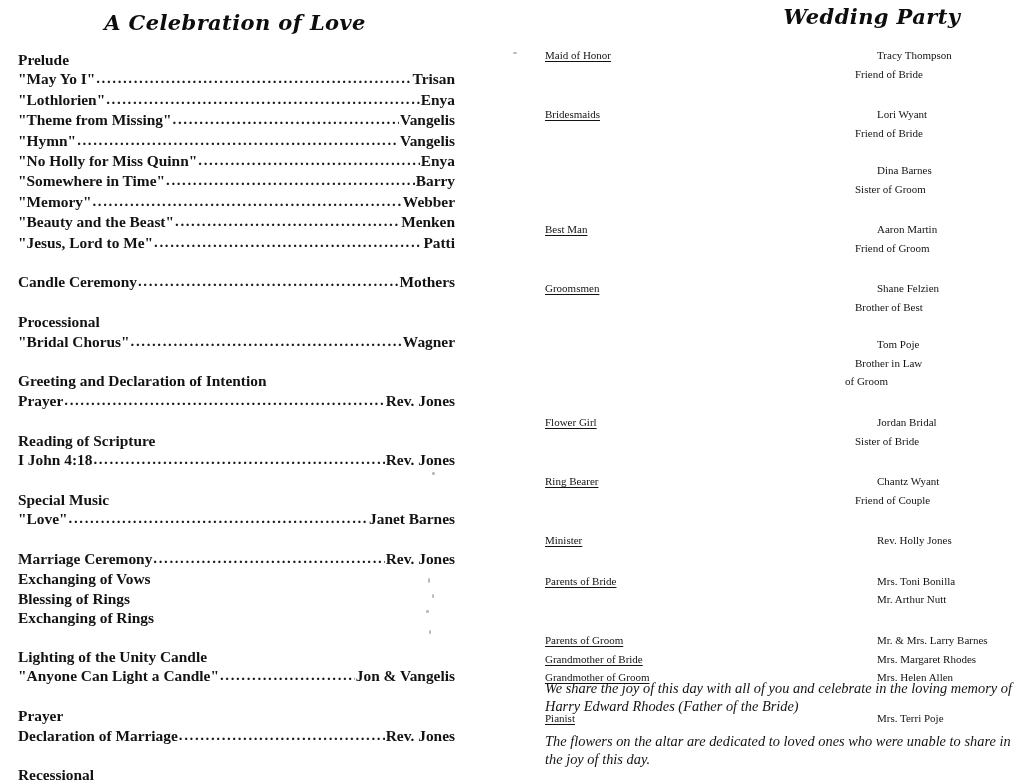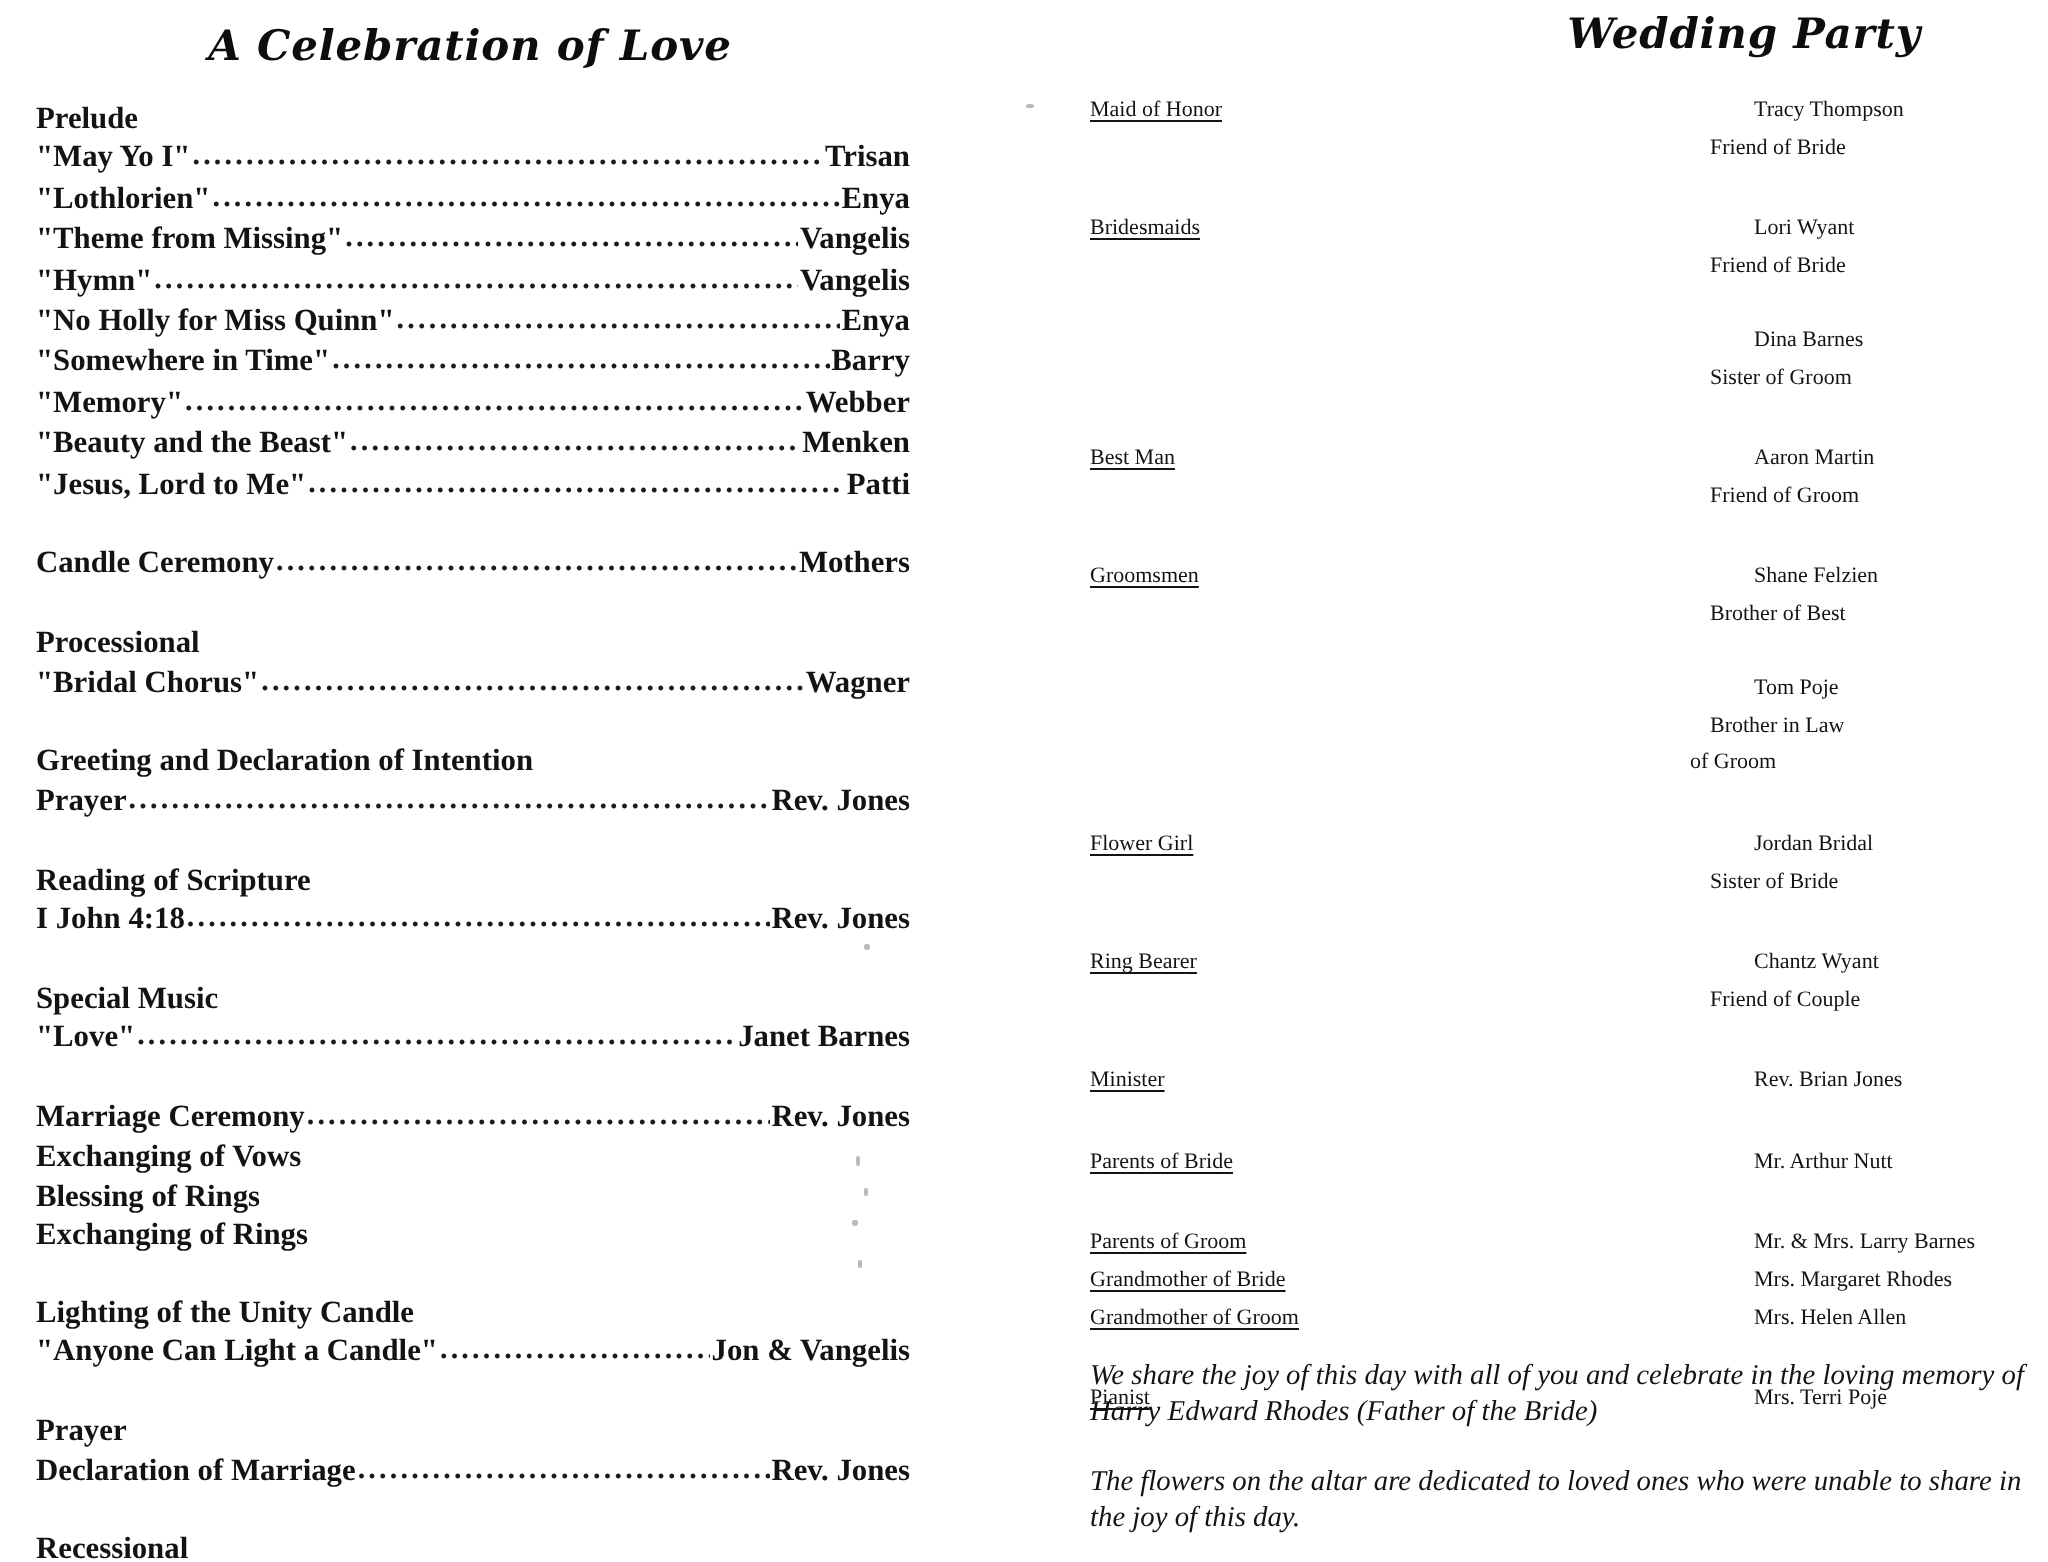--- a/index.html
+++ b/index.html
@@ -345,27 +345,28 @@
         <div class="role">Ring Bearer</div>
         <div class="people">
           <div class="person-name">Chantz Wyant</div>
           <div class="person-rel">Friend of Couple</div>
         </div>
       </div>
       <div class="gap-lg"></div>
       <div class="party-row">
         <div class="role">Minister</div>
         <div class="people">
-          <div class="person-name">Rev. Brian Jones</div>
+          <div class="person-name">Rev. Holly Jones</div>
         </div>
       </div>
       <div class="gap-lg"></div>
       <div class="party-row">
         <div class="role">Parents of Bride</div>
         <div class="people">
+          <div class="person-name">Mrs. Toni Bonilla</div>
           <div class="gap-md" style="height: 0px;"></div>
           <div class="person-name">Mr. Arthur Nutt</div>
         </div>
       </div>
       <div class="gap-lg"></div>
       <div class="party-row">
         <div class="role">Parents of Groom</div>
         <div class="people">
           <div class="person-name">Mr. &amp; Mrs. Larry Barnes</div>
         </div>

